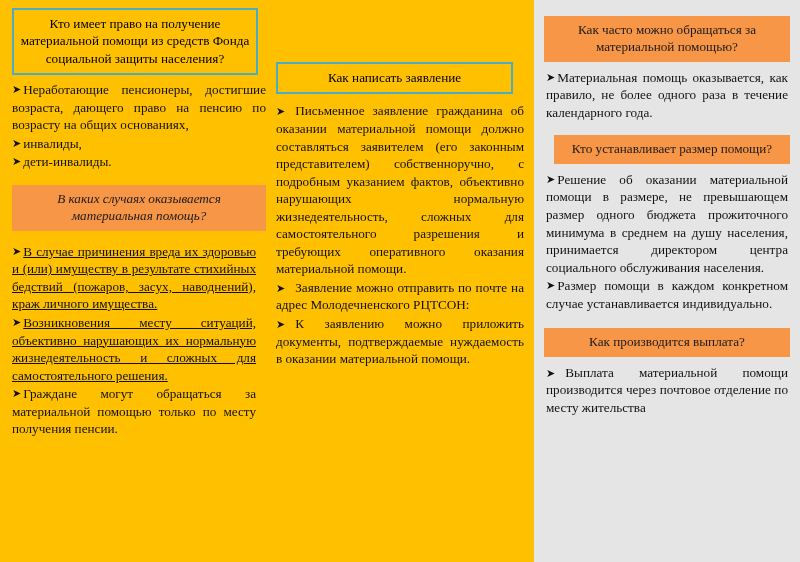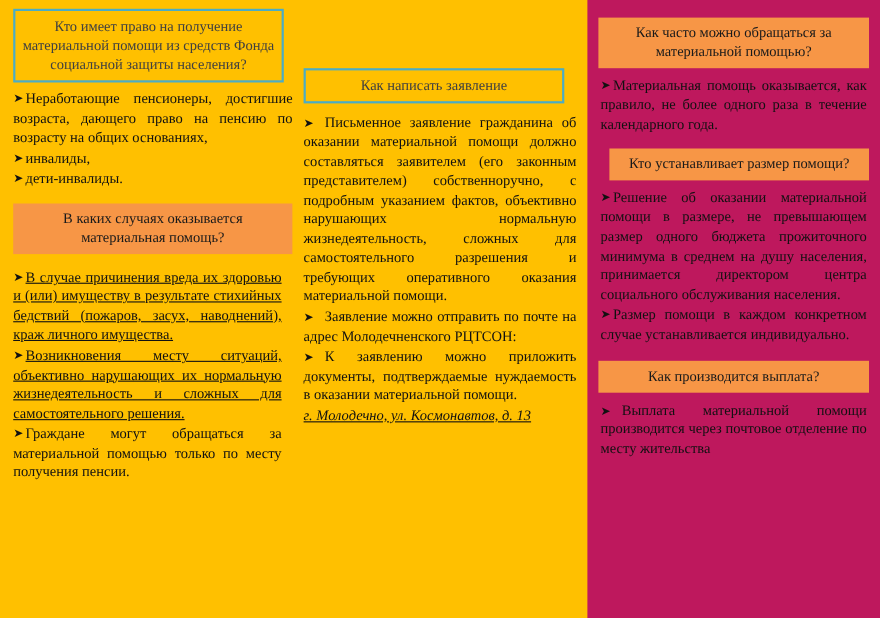--- a/index.html
+++ b/index.html
@@ -53,37 +53,37 @@
     width: 266px;
     padding: 0;
     background: #FFC000;
   }
   .col-mid {
     width: 268px;
     background: #FFC000;
   }
   .col-right {
     width: 266px;
-    background: #be185d;
+    background: #e5e5e5;
   }
 
   
   .hbox {
     background: #F79646;
     color: #1a1a1a;
     font-size: 13.2px;
     line-height: 1.32;
     text-align: center;
     padding: 5px 6px 6px 6px;
     box-sizing: border-box;
   }
   .hbox.teal {
     background: #FFC000;
     border: 2px solid #4BACC6;
-    color: #404040;
+    color: #000000;
   }
 
   .body-text {
     font-size: 13.2px;
     line-height: 1.33;
     color: #111;
     text-align: justify;
   }
   .body-text p {
     margin: 0 0 1px 0;
@@ -103,20 +103,21 @@
 
   
   .blk-left-head {
     margin: 8px 8px 0 12px;
   }
   .blk-left-body {
     margin: 6px 0 0 12px;
   }
   .blk-left-head2 {
     margin: 14px 0 0 12px;
+    font-style: italic;
   }
   .blk-left-body2 {
     margin: 8px 10px 6px 12px;
   }
 
   
   .mid-head {
     margin: 62px 21px 0 10px;
   }
   .mid-body {
@@ -175,21 +176,20 @@
       <div class="arc a5"></div>
 
     </div>
 
     <div class="hbox teal mid-head">Как написать заявление</div>
 
     <div class="body-text mid-body">
       <p class="ind">Письменное заявление гражданина об оказании материальной помощи должно составляться заявителем (его законным представителем) собственноручно, с подробным указанием фактов, объективно нарушающих нормальную жизнедеятельность, сложных для самостоятельного разрешения и требующих оперативного оказания материальной помощи.</p>
       <p class="ind">Заявление можно отправить по почте на адрес Молодечненского РЦТСОН:</p>
       <p class="ind">К заявлению можно приложить документы, подтверждаемые нуждаемость в оказании материальной помощи.</p>
-      <p class="u ital">г. Молодечно, ул. Космонавтов, д. 13</p>
     </div>
   </div>
 
   <div class="col col-right">
 
     <div class="hbox r-head">Как часто можно обращаться за материальной помощью?</div>
 
     <div class="body-text r-body">
       <p class="bullet ar">Материальная помощь оказывается, как правило, не более одного раза в течение календарного года.</p>
     </div>

